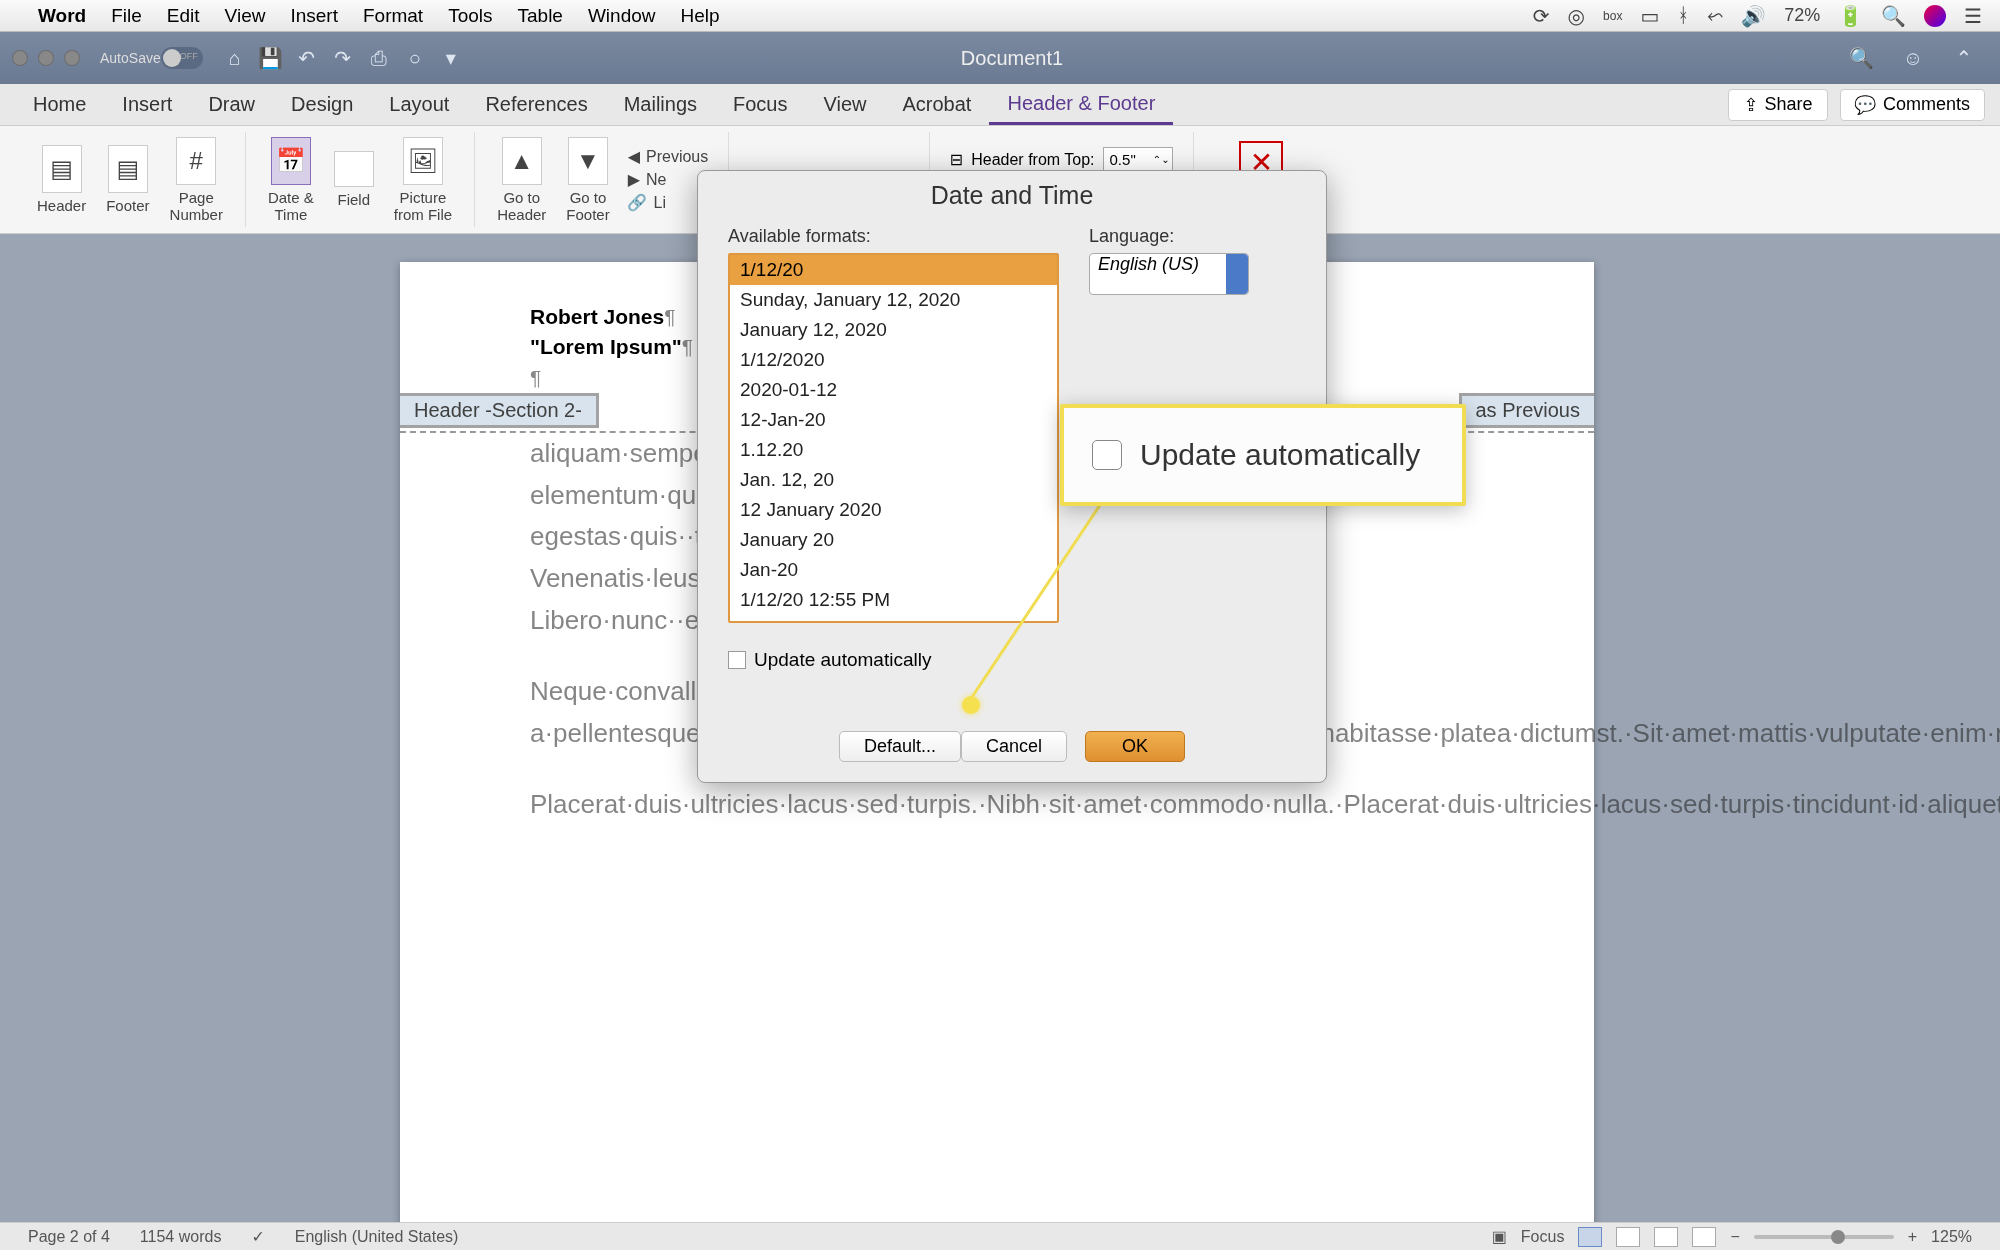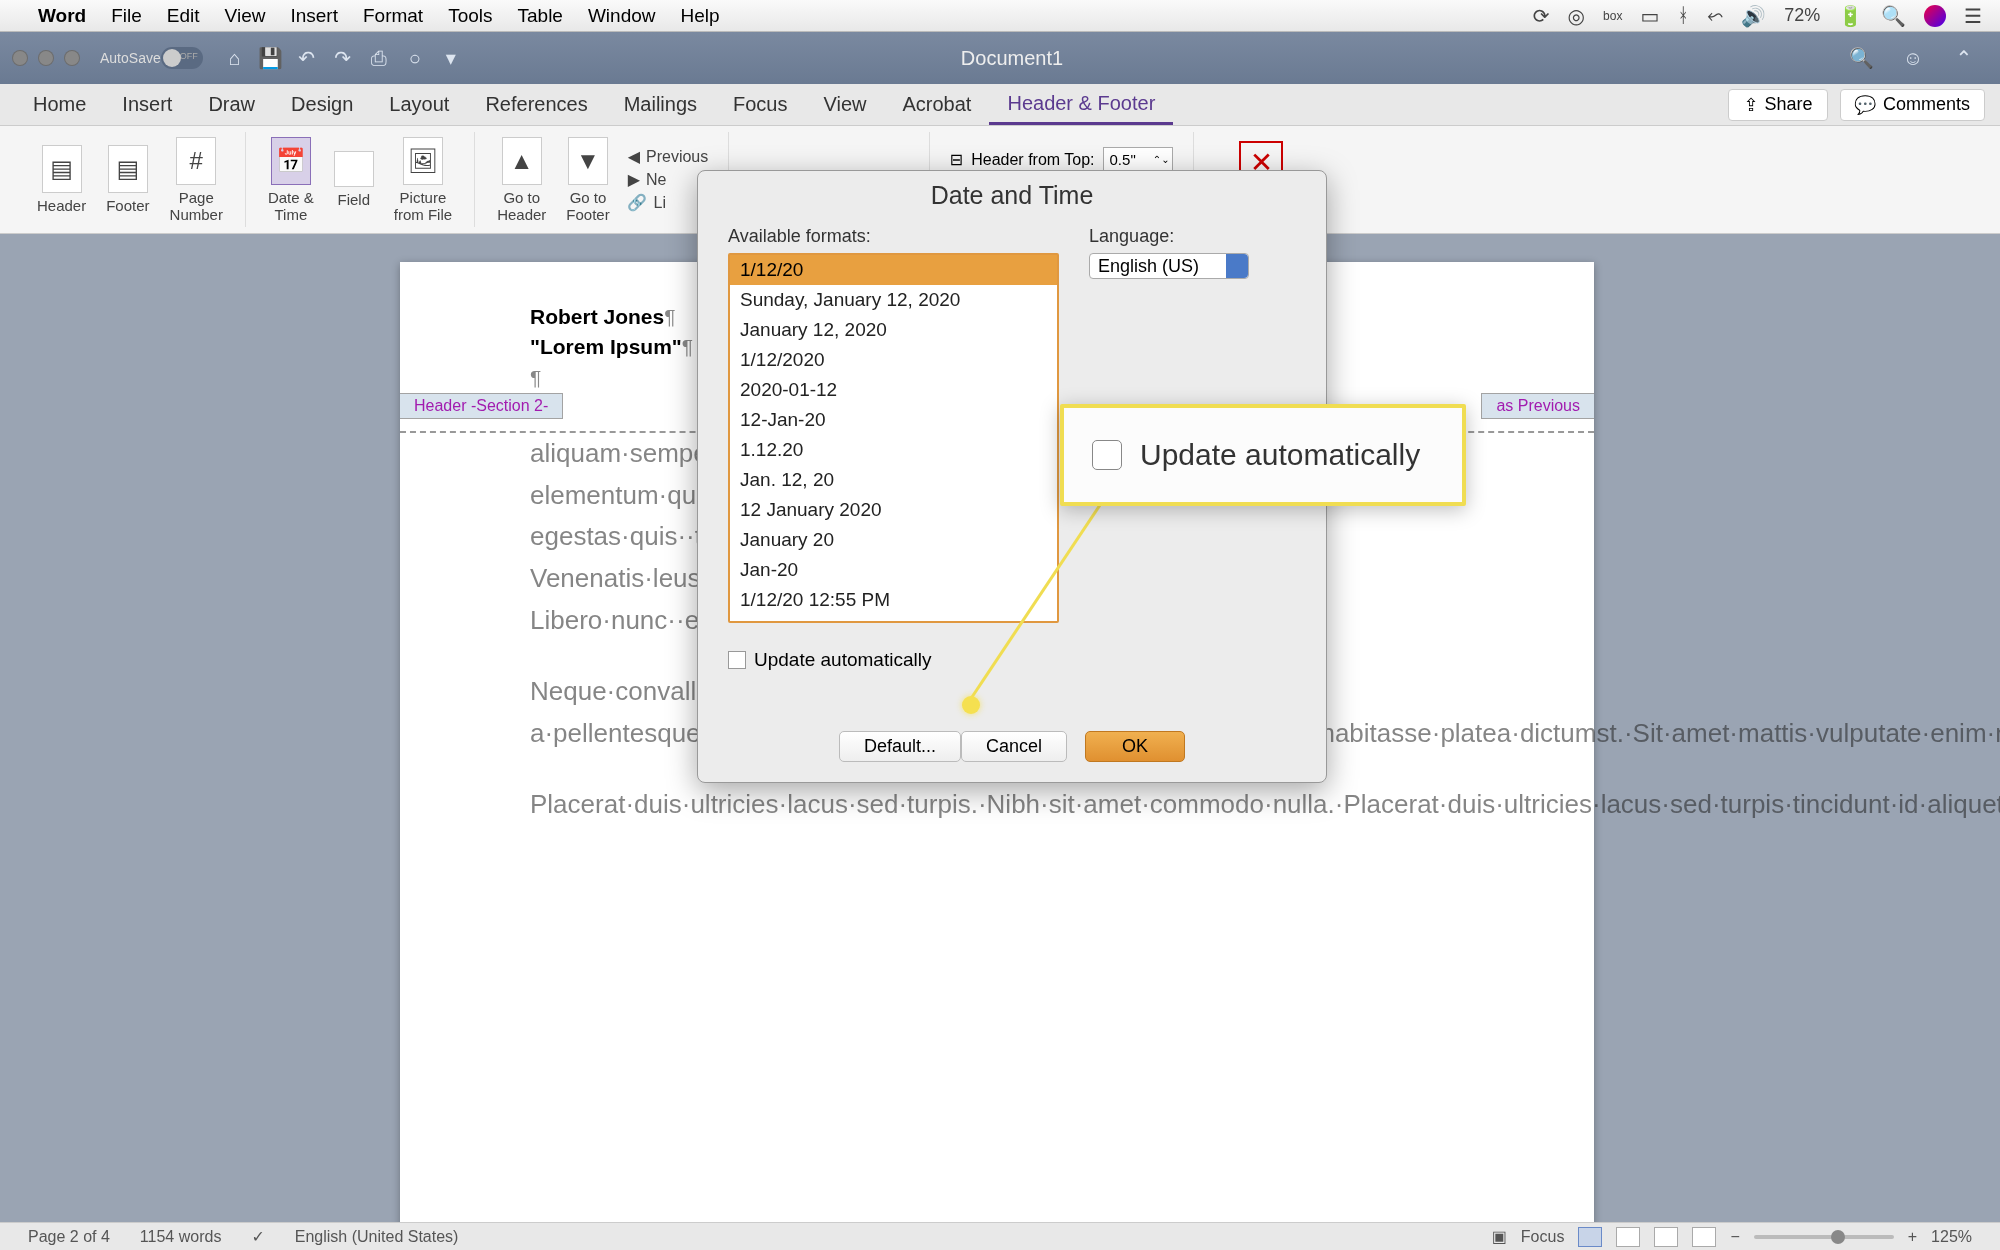--- a/index.html
+++ b/index.html
@@ -46,39 +46,39 @@
 .ribbon-spinner::after { content: '⌃⌄'; position: absolute; right: 2px; font-size: 10px; line-height: 8px; }
 .close-hf-icon { width: 44px; height: 44px; border: 2px solid #c00; color: #c00; font-size: 28px; display: flex; align-items: center; justify-content: center; margin: 0 auto; }
 
 
 .doc-area { position: absolute; top: 234px; left: 0; right: 0; bottom: 28px; background: #9aa4b3; overflow: hidden; }
 .page { position: absolute; top: 28px; left: 400px; width: 1194px; background: #fff; height: 1000px; box-shadow: 0 2px 8px rgba(0,0,0,0.3); }
 .header-zone { border-bottom: 2px dashed #999; padding: 40px 130px 10px; }
 .header-text { font-family: 'Times New Roman', serif; font-size: 21px; line-height: 1.4; }
 .header-text b { font-weight: bold; }
 .header-marker-row { position: relative; height: 28px; margin: 0 -130px; }
-.header-marker { position: absolute; background: #d8e3ed; border: 1px solid #a3a3a3; padding: 3px 14px; font-size: 16px; color: #a21caf; }
+.header-marker { position: absolute; background: #d8e3ed; border: 3px solid #a3a3a3; padding: 3px 14px; font-size: 20px; color: #404040; }
 .header-marker.left { left: 0; border-left: none; }
 .header-marker.right { right: 0; border-right: none; }
 .body-text { font-family: 'Times New Roman', serif; font-size: 26px; line-height: 1.6; padding: 0 130px; color: #222; text-align: justify; }
 .body-text p { margin-bottom: 30px; }
 .paragraph-mark { color: #888; }
 
 
 .dialog { position: absolute; top: 170px; left: 697px; width: 630px; background: #ececec; border: 1px solid #999; border-radius: 8px; box-shadow: 0 8px 30px rgba(0,0,0,0.35); z-index: 100; }
 .dialog-title { text-align: center; font-size: 25px; padding: 10px 0 6px; font-weight: 500; color: #333; }
 .dialog-body { padding: 10px 30px 20px; }
 .dialog-row { display: flex; gap: 30px; }
 .dialog-col-left { flex: 1.6; }
 .dialog-col-right { flex: 1; }
 .dialog-label { font-size: 18px; color: #333; margin-bottom: 6px; display: block; }
 .format-list { border: 2px solid #e09840; border-radius: 2px; background: #fff; height: 370px; overflow: auto; }
 .format-item { padding: 4px 10px; font-size: 19px; color: #222; cursor: default; }
 .format-item.selected { background: #e8a040; color: #000; }
-.lang-select { width: 160px; height: 26px; border: 1px solid #aaa; border-radius: 4px; background: #fff; padding: 0 8px; font-size: 18px; display: flex; align-items: center; position: relative; }
+.lang-select { width: 160px; height: 42px; border: 1px solid #aaa; border-radius: 4px; background: #fff; padding: 0 8px; font-size: 18px; display: flex; align-items: flex-start; position: relative; font-style: italic; }
 .lang-select::after { content: ''; position: absolute; right: 0; top: 0; width: 22px; height: 100%; background: #4a7ac8; border-radius: 0 4px 4px 0; }
 .update-auto-row { display: flex; align-items: center; gap: 8px; margin-top: 26px; font-size: 19px; }
 .dialog-check { width: 18px; height: 18px; border: 1px solid #999; background: #fff; }
 .dialog-buttons { display: flex; justify-content: center; margin-top: 60px; align-items: center; }
 .dialog-btn { padding: 4px 24px; border-radius: 5px; border: 1px solid #bbb; background: linear-gradient(to bottom, #fff, #eee); font-size: 18px; min-width: 100px; text-align: center; }
 .dialog-btn.primary { background: linear-gradient(to bottom, #f0b050, #e09030); border-color: #c07820; color: #000; font-weight: 500; }
 .dialog-btn-right { display: flex; gap: 18px; }
 
 
 .callout { position: absolute; top: 404px; left: 1060px; width: 406px; height: 102px; background: #fcfcfc; border: 4px solid #f0dd52; border-radius: 2px; z-index: 200; display: flex; align-items: center; padding: 0 28px; box-shadow: 0 4px 20px rgba(0,0,0,0.25); }

